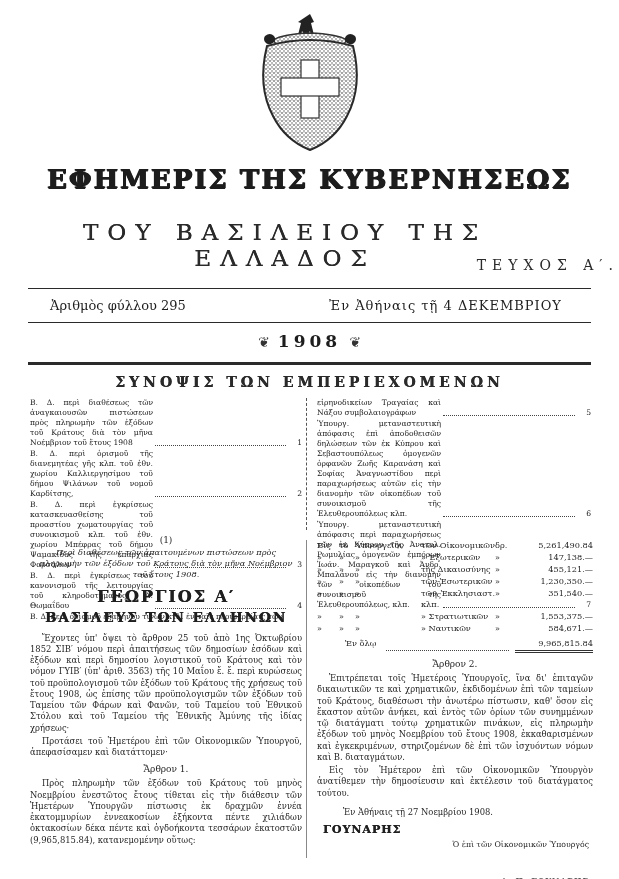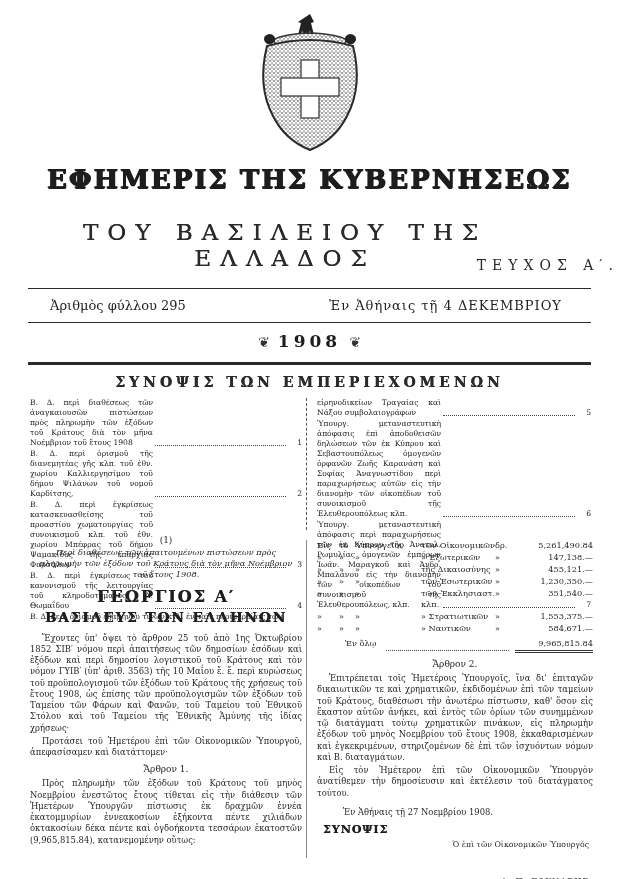--- a/index.html
+++ b/index.html
@@ -232,20 +232,20 @@
         <span class="total-leaders"></span>
         <span class="total-amt">9,965,815.84</span>
       </div>
     </div>
 
     <div class="art-head">Ἄρθρον 2.</div>
     <p class="para">Ἐπιτρέπεται τοῖς Ἡμετέροις Ὑπουργοῖς, ἵνα δι' ἐπιταγῶν δικαιωτικῶν τε καὶ χρηματικῶν, ἐκδιδομένων ἐπὶ τῶν ταμείων τοῦ Κράτους, διαθέσωσι τὴν ἀνωτέρω πίστωσιν, καθ' ὅσον εἰς ἕκαστον αὐτῶν ἀνήκει, καὶ ἐντὸς τῶν ὁρίων τῶν συνημμένων τῷ διατάγματι τούτῳ χρηματικῶν πινάκων, εἰς πληρωμὴν ἐξόδων τοῦ μηνὸς Νοεμβρίου τοῦ ἔτους 1908, ἐκκαθαρισμένων καὶ ἐγκεκριμένων, στηριζομένων δὲ ἐπὶ τῶν ἰσχυόντων νόμων καὶ Β. διαταγμάτων.</p>
     <p class="para">Εἰς τὸν Ἡμέτερον ἐπὶ τῶν Οἰκονομικῶν Ὑπουργὸν ἀνατίθεμεν τὴν δημοσίευσιν καὶ ἐκτέλεσιν τοῦ διατάγματος τούτου.</p>
 
     <div class="signoff-date">Ἐν Ἀθήναις τῇ 27 Νοεμβρίου 1908.</div>
-    <div class="king-sig">ΣΥΝΟΨΙΣ</div>
+    <div class="king-sig">ΓΟΥΝΑΡΗΣ</div>
     <div class="minister">
       <div>Ὁ ἐπὶ τῶν Οἰκονομικῶν Ὑπουργός</div>
       <div class="name">Δ. Π. ΓΟΥΝΑΡΗΣ</div>
     </div>
   </div>
 
 </div>
 
 </body></html>

